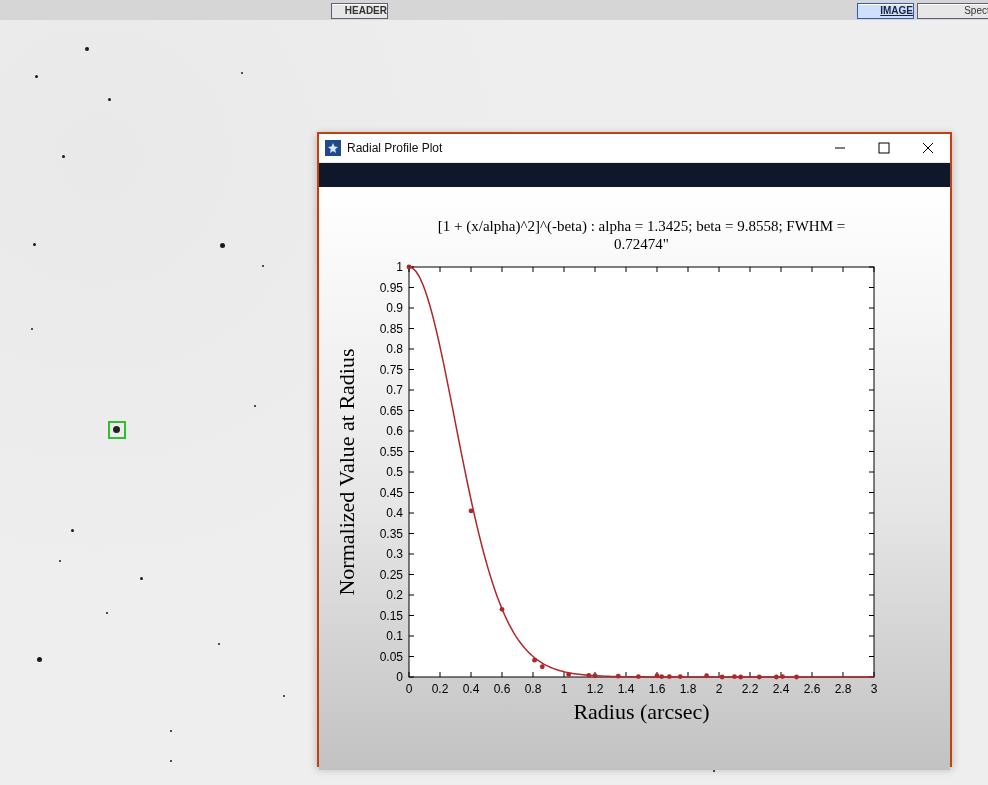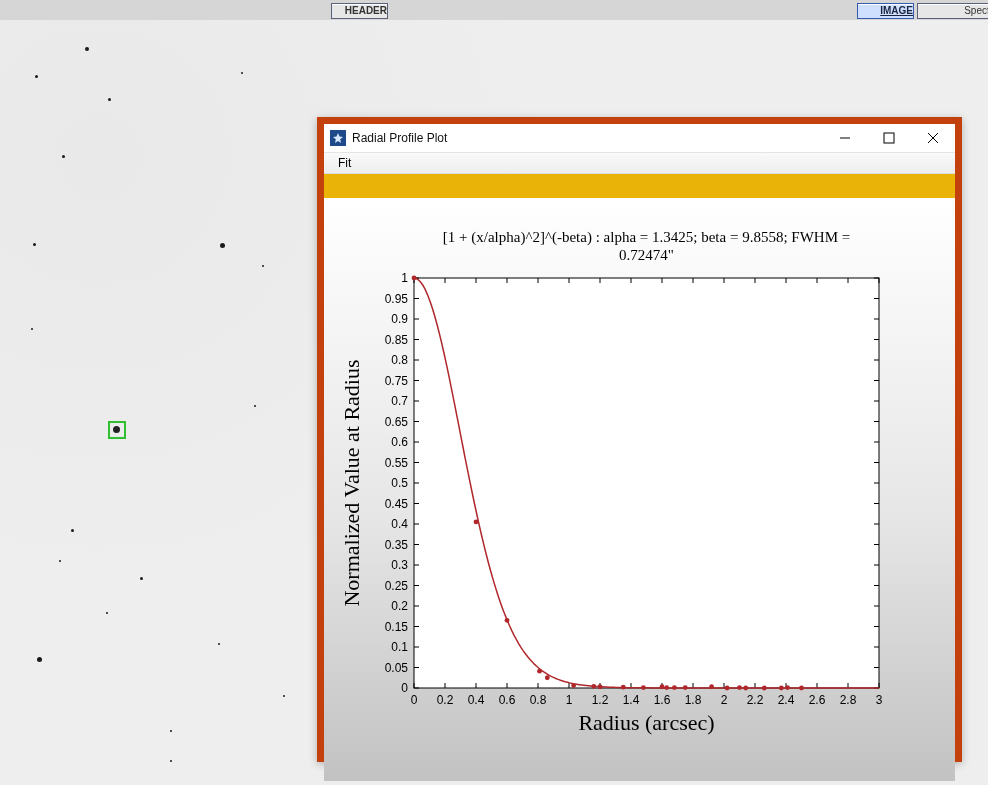--- a/index.html
+++ b/index.html
@@ -66,25 +66,25 @@
     background: #cfe0ff;
     border-color: #3659b0;
     color: #1b2340;
     text-decoration: underline;
   }
 
   
   .rp-window {
     position: absolute;
     left: 317px;
-    top: 117px;
+    top: 132px;
     width: 631px;
     height: 631px;
-    background: #eab308;
-    border: 7px solid #c2410c;
+    background: #0f172a;
+    border: 2px solid #c2410c;
     box-shadow: 0 2px 8px rgba(0,0,0,0.25);
   }
   .rp-titlebar {
     height: 28px;
     background: #fff;
     display: flex;
     align-items: center;
     font-size: 12px;
     color: #111;
     border-bottom: 1px solid #e4e4e4;
@@ -193,23 +193,20 @@
       <svg viewBox="0 0 14 14">
           <rect x="2" y="2" width="10" height="10" fill="none" stroke="#000" stroke-width="1"></rect>
         </svg>
     </div>
     <div class="rp-wc close">
       <svg viewBox="0 0 14 14">
           <line x1="2" y1="2" x2="12" y2="12" stroke="#000" stroke-width="1"></line>
           <line x1="12" y1="2" x2="2" y2="12" stroke="#000" stroke-width="1"></line>
         </svg>
     </div>
-  </div>
-  <div class="rp-menubar">
-    <span class="rp-menuitem">Fit</span>
   </div>
   <div class="rp-body">
     <svg class="plot-svg" viewBox="0 0 631 583" preserveAspectRatio="none" id="plotsvg">
         <text x="322.5" y="44" text-anchor="middle" class="chart-title">[1 + (x/alpha)^2]^(-beta) : alpha = 1.3425; beta = 9.8558; FWHM =</text>
         <text x="322.5" y="62" text-anchor="middle" class="chart-title">0.72474"</text>
         <rect x="90" y="80" width="465" height="410" fill="#ffffff" stroke="#000" stroke-width="1"></rect>
         <line x1="90" y1="490" x2="95" y2="490" class="axis-line"></line>
         <line x1="555" y1="490" x2="550" y2="490" class="axis-line"></line>
         <text x="84" y="494" text-anchor="end" class="tick-label">0</text>
         <line x1="90" y1="469.5" x2="95" y2="469.5" class="axis-line"></line>

